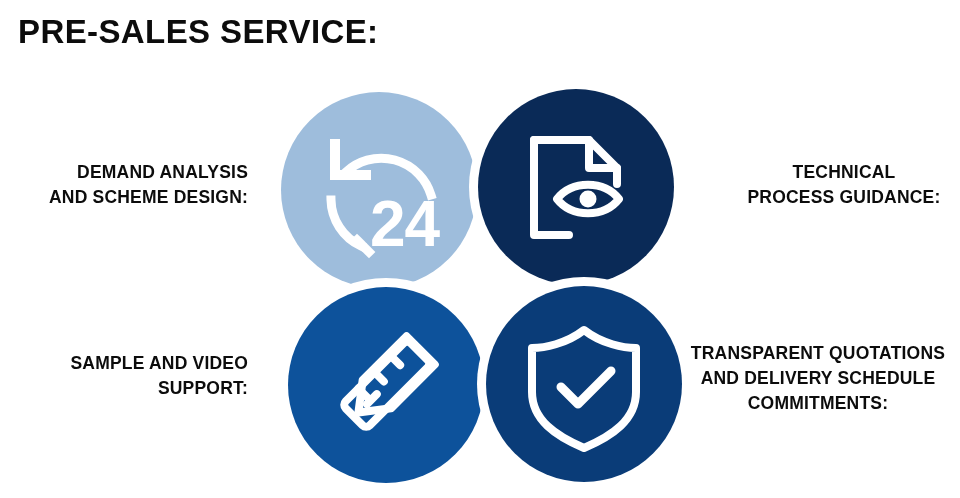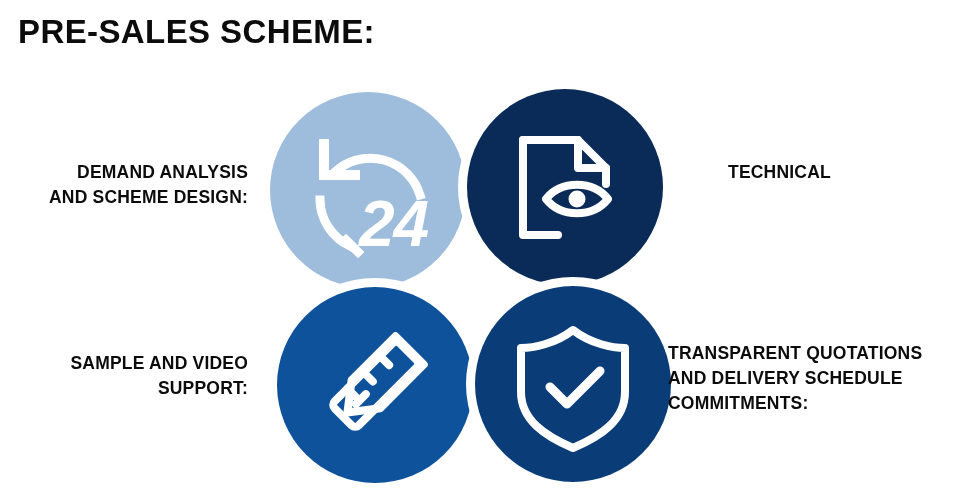--- a/index.html
+++ b/index.html
@@ -30,25 +30,24 @@
     font-weight: bold;
     letter-spacing: 0.4px;
     color: #0c0c0c;
     white-space: nowrap;
     line-height: 44px;
   }
 
   
   .cluster {
     position: absolute;
-    left: 258px;
+    left: 269px;
     top: 80px;
     width: 420px;
     height: 410px;
-    font-style: italic;
   }
   .cluster svg {
     display: block;
     width: 420px;
     height: 410px;
     overflow: visible;
   }
 
   
   .label {
@@ -57,34 +56,34 @@
     font-weight: bold;
     letter-spacing: 0.2px;
     color: #0c0c0c;
     line-height: 25px;
     text-transform: uppercase;
   }
   .label-left {
     text-align: right;
   }
   .label-right {
-    text-align: left;
+    text-align: center;
   }
 
   #label-demand   { right: 712px; top: 160px; width: 260px; }
   #label-sample   { right: 712px; top: 351px; width: 260px; }
   #label-technical{ left: 728px;  top: 160px; width: 232px; }
   #label-quotation{ left: 668px;  top: 341px; width: 300px; }
 </style>
 </head>
 <body>
 
 <div class="stage">
 
-  <div class="page-title">PRE-SALES SCHEME:</div>
+  <div class="page-title">PRE-SALES SERVICE:</div>
 
   <div class="cluster">
     <svg viewBox="0 0 420 410" xmlns="http://www.w3.org/2000/svg">
       <defs>
 
         <mask id="mask-lightblue">
           <rect x="-40" y="-40" width="520" height="500" fill="#fff"></rect>
           <circle cx="307" cy="107" r="107"></circle>
           <circle cx="117" cy="305" r="107"></circle>
           <circle cx="315" cy="304" r="107"></circle>
@@ -173,20 +172,21 @@
     <div>AND SCHEME DESIGN:</div>
   </div>
 
   <div class="label label-left" id="label-sample">
     <div>SAMPLE AND VIDEO</div>
     <div>SUPPORT:</div>
   </div>
 
   <div class="label label-right" id="label-technical">
     <div>TECHNICAL</div>
+    <div>PROCESS GUIDANCE:</div>
   </div>
 
   <div class="label label-right" id="label-quotation">
     <div>TRANSPARENT QUOTATIONS</div>
     <div>AND DELIVERY SCHEDULE</div>
     <div>COMMITMENTS:</div>
   </div>
 
 </div>
 

